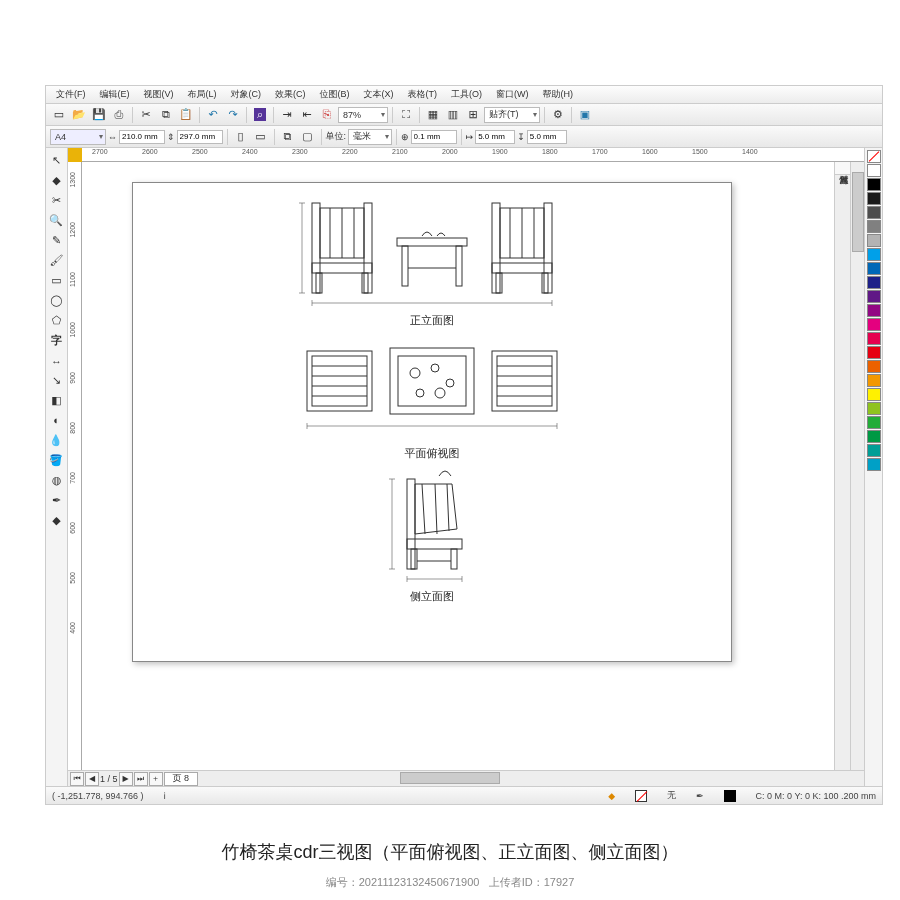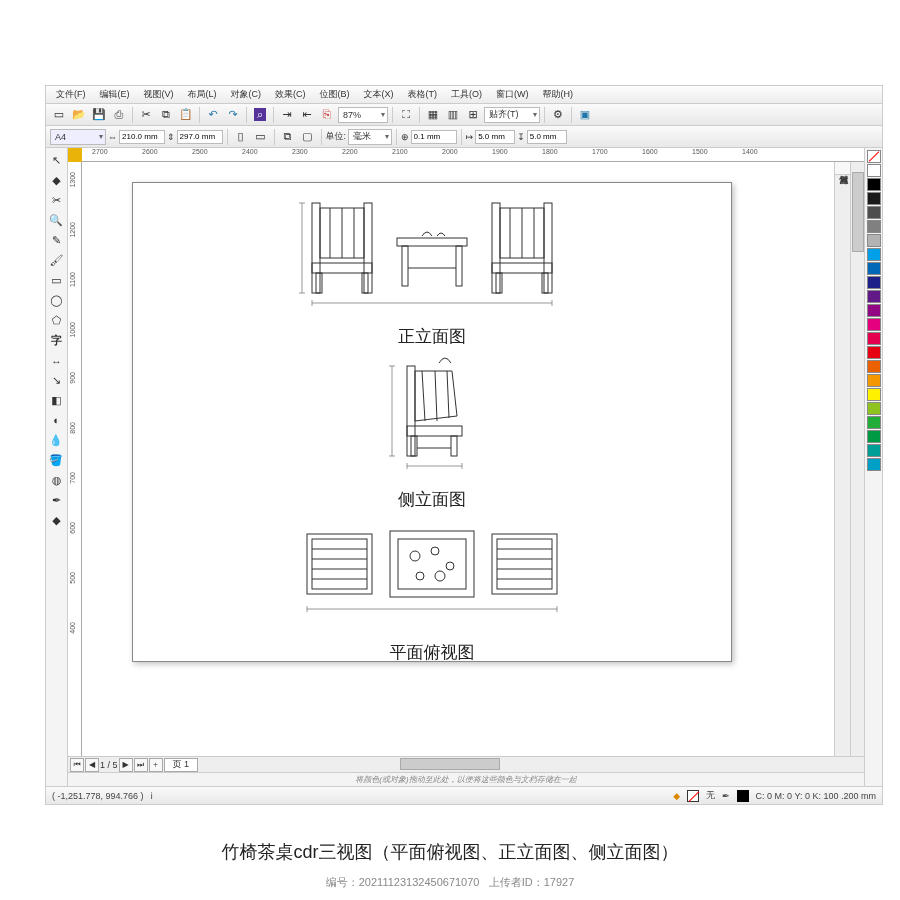--- a/index.html
+++ b/index.html
@@ -19,34 +19,34 @@
 .tool{width:20px;height:20px;display:flex;align-items:center;justify-content:center;cursor:pointer;font-size:11px;margin:0 auto}
 .canvas-wrap{flex:1;display:flex;flex-direction:column;min-width:0}
 .hruler{height:14px;background:#fff;border-bottom:1px solid #aaa;position:relative;overflow:hidden;font-size:7px;color:#555;margin-left:14px}
 .hruler span{position:absolute;top:0}
 .canvas-row{flex:1;display:flex;min-height:0}
 .vruler{width:14px;background:#fff;border-right:1px solid #aaa;position:relative;overflow:hidden;font-size:7px;color:#555}
 .vruler span{position:absolute;left:1px;writing-mode:vertical-rl;transform:rotate(180deg)}
 .canvas{flex:1;background:#fff;position:relative;overflow:hidden}
 .page{position:absolute;left:50px;top:20px;width:600px;height:480px;background:#fff;box-shadow:2px 2px 6px rgba(0,0,0,.25);border:1px solid #888;display:flex;flex-direction:column;align-items:center;padding-top:10px}
 .view-block{display:flex;flex-direction:column;align-items:center;margin-bottom:8px}
-.view-label{font-size:17px;color:#222;margin-top:12px}
+.view-label{font-size:11px;color:#222;margin-top:0}
 .vscroll{width:14px;background:#eee;border-left:1px solid #ccc;position:relative}
 .vscroll .thumb{position:absolute;left:1px;top:10px;width:12px;height:80px;background:#ccc;border:1px solid #aaa}
 .hscroll-row{height:16px;display:flex;background:#eee;border-top:1px solid #ccc}
 .page-nav{display:flex;align-items:center;gap:1px;padding:0 2px;font-size:9px}
 .pn-btn{width:14px;height:14px;border:1px solid #aaa;background:#f8f8f8;display:flex;align-items:center;justify-content:center;font-size:8px;cursor:pointer}
 .page-tab{height:14px;padding:0 8px;border:1px solid #aaa;background:#fff;font-size:9px;display:flex;align-items:center}
 .hscroll{flex:1;position:relative}
 .hscroll .thumb{position:absolute;top:1px;left:200px;height:12px;width:100px;background:#ccc;border:1px solid #aaa}
 .palette{width:18px;background:#f4f4f4;border-left:1px solid #ccc;display:flex;flex-direction:column;align-items:center;padding-top:2px;gap:1px}
 .swatch{width:14px;height:13px;border:1px solid #888}
 .hint-bar{height:14px;background:#f4f4f4;border-top:1px solid #ccc;font-size:8px;color:#888;text-align:center;line-height:14px;font-style:italic}
 .statusbar{height:18px;background:linear-gradient(#fafafa,#e8e8e8);border-top:1px solid #ccc;display:flex;align-items:center;padding:0 6px;font-size:9px;color:#444;justify-content:space-between}
-.status-left,.status-right{display:flex;align-items:center;gap:7px}
+.status-left,.status-right{display:flex;align-items:center;gap:20px}
 .fill-none{width:12px;height:12px;border:1px solid #333;position:relative;background:#fff}
 .fill-none::after{content:"";position:absolute;left:-1px;top:5px;width:14px;height:1px;background:red;transform:rotate(-45deg)}
 .caption{position:absolute;left:0;width:900px;top:840px;text-align:center;font-size:18px;color:#222}
 .meta{position:absolute;left:0;width:900px;top:875px;text-align:center;font-size:11px;color:#888}
 .wm{position:absolute;color:rgba(0,0,0,.05);font-size:42px;transform:rotate(-15deg);pointer-events:none}
 .dock{position:absolute;right:0;top:0;width:16px;height:100%;background:#eee;border-left:1px solid #ccc}
 .dock-tab{writing-mode:vertical-rl;font-size:9px;padding:6px 2px;background:#f8f8f8;border-bottom:1px solid #ccc}
 
 
 .drawing{stroke:#333;stroke-width:1;fill:none}
@@ -337,20 +337,59 @@
                     <line x1="17" y1="100" x2="23" y2="100"></line>
                   <line x1="30" y1="110" x2="270" y2="110"></line>
                     <line x1="30" y1="107" x2="30" y2="113"></line>
                     <line x1="270" y1="107" x2="270" y2="113"></line>
                 </g>
               </svg>
               <div class="view-label">正立面图</div>
             </div>
 
             <div class="view-block">
+              <svg width="300" height="110" class="drawing">
+
+                <g transform="translate(25,15)">
+                  <rect x="0" y="0" width="65" height="60"></rect>
+                  <rect x="5" y="5" width="55" height="50"></rect>
+                  <line x1="5" y1="15" x2="60" y2="15"></line>
+                    <line x1="5" y1="25" x2="60" y2="25"></line>
+                    <line x1="5" y1="35" x2="60" y2="35"></line>
+                    <line x1="5" y1="45" x2="60" y2="45"></line>
+                </g>
+
+                <g transform="translate(108,12)">
+                  <rect x="0" y="0" width="84" height="66"></rect>
+                  <rect x="8" y="8" width="68" height="50"></rect>
+                  <circle cx="25" cy="25" r="5"></circle>
+                    <circle cx="45" cy="20" r="4"></circle>
+                    <circle cx="60" cy="35" r="4"></circle>
+                  <circle cx="30" cy="45" r="4"></circle>
+                    <circle cx="50" cy="45" r="5"></circle>
+                </g>
+
+                <g transform="translate(210,15)">
+                  <rect x="0" y="0" width="65" height="60"></rect>
+                  <rect x="5" y="5" width="55" height="50"></rect>
+                  <line x1="5" y1="15" x2="60" y2="15"></line>
+                    <line x1="5" y1="25" x2="60" y2="25"></line>
+                    <line x1="5" y1="35" x2="60" y2="35"></line>
+                    <line x1="5" y1="45" x2="60" y2="45"></line>
+                </g>
+                <g class="dim">
+                  <line x1="25" y1="90" x2="275" y2="90"></line>
+                    <line x1="25" y1="87" x2="25" y2="93"></line>
+                    <line x1="275" y1="87" x2="275" y2="93"></line>
+                </g>
+              </svg>
+              <div class="view-label">平面俯视图</div>
+            </div>
+
+            <div class="view-block">
               <svg width="160" height="120" class="drawing">
                 <g transform="translate(55,10)">
                   <rect x="0" y="0" width="8" height="90"></rect>
                   <path d="M8,5 L45,5 L50,50 L8,55 Z"></path>
                   <line x1="15" y1="5" x2="18" y2="55"></line>
                     <line x1="28" y1="5" x2="30" y2="55"></line>
                     <line x1="40" y1="5" x2="42" y2="52"></line>
                   <rect x="0" y="60" width="55" height="10"></rect>
                   <rect x="4" y="70" width="6" height="20"></rect>
                     <rect x="44" y="70" width="6" height="20"></rect>
@@ -362,84 +401,44 @@
                     <line x1="37" y1="10" x2="43" y2="10"></line>
                     <line x1="37" y1="100" x2="43" y2="100"></line>
                   <line x1="55" y1="110" x2="110" y2="110"></line>
                     <line x1="55" y1="107" x2="55" y2="113"></line>
                     <line x1="110" y1="107" x2="110" y2="113"></line>
                 </g>
               </svg>
               <div class="view-label">侧立面图</div>
             </div>
 
-            <div class="view-block">
-              <svg width="300" height="110" class="drawing">
-
-                <g transform="translate(25,15)">
-                  <rect x="0" y="0" width="65" height="60"></rect>
-                  <rect x="5" y="5" width="55" height="50"></rect>
-                  <line x1="5" y1="15" x2="60" y2="15"></line>
-                    <line x1="5" y1="25" x2="60" y2="25"></line>
-                    <line x1="5" y1="35" x2="60" y2="35"></line>
-                    <line x1="5" y1="45" x2="60" y2="45"></line>
-                </g>
-
-                <g transform="translate(108,12)">
-                  <rect x="0" y="0" width="84" height="66"></rect>
-                  <rect x="8" y="8" width="68" height="50"></rect>
-                  <circle cx="25" cy="25" r="5"></circle>
-                    <circle cx="45" cy="20" r="4"></circle>
-                    <circle cx="60" cy="35" r="4"></circle>
-                  <circle cx="30" cy="45" r="4"></circle>
-                    <circle cx="50" cy="45" r="5"></circle>
-                </g>
-
-                <g transform="translate(210,15)">
-                  <rect x="0" y="0" width="65" height="60"></rect>
-                  <rect x="5" y="5" width="55" height="50"></rect>
-                  <line x1="5" y1="15" x2="60" y2="15"></line>
-                    <line x1="5" y1="25" x2="60" y2="25"></line>
-                    <line x1="5" y1="35" x2="60" y2="35"></line>
-                    <line x1="5" y1="45" x2="60" y2="45"></line>
-                </g>
-                <g class="dim">
-                  <line x1="25" y1="90" x2="275" y2="90"></line>
-                    <line x1="25" y1="87" x2="25" y2="93"></line>
-                    <line x1="275" y1="87" x2="275" y2="93"></line>
-                </g>
-              </svg>
-              <div class="view-label">平面俯视图</div>
-            </div>
-
           </div>
           <div class="dock">
             <div class="dock-tab">对象属性</div>
           </div>
         </div>
         <div class="vscroll">
             <div class="thumb"></div>
           </div>
       </div>
 
       <div class="hscroll-row">
         <div class="page-nav">
           <div class="pn-btn">⏮</div>
           <div class="pn-btn">◀</div>
           <span>1 / 5</span>
           <div class="pn-btn">▶</div>
           <div class="pn-btn">⏭</div>
           <div class="pn-btn">＋</div>
-          <div class="page-tab">页 1</div>
+          <div class="page-tab">页 8</div>
         </div>
         <div class="hscroll">
             <div class="thumb"></div>
           </div>
       </div>
-      <div class="hint-bar">将颜色(或对象)拖动至此处，以便将这些颜色与文档存储在一起</div>
     </div>
 
     <div class="palette">
       <div class="swatch" style="background:#fff;position:relative">
           <span style="position:absolute;left:-1px;top:5px;width:14px;height:1px;background:red;transform:rotate(-45deg)"></span>
         </div>
 
     <div class="swatch" style="background: rgb(255, 255, 255);"></div>
         <div class="swatch" style="background: rgb(0, 0, 0);"></div>
         <div class="swatch" style="background: rgb(26, 26, 26);"></div>
@@ -476,16 +475,16 @@
       <span>无</span>
       <span>✒</span>
       <span style="width:12px;height:12px;background:#000;display:inline-block"></span>
       <span>C: 0 M: 0 Y: 0 K: 100  .200 mm</span>
     </div>
   </div>
 </div>
 
 <div class="caption">竹椅茶桌cdr三视图（平面俯视图、正立面图、侧立面图）</div>
 <div class="meta">
-  <span>编号：</span><span>2021112313245067​1070</span>
+  <span>编号：</span><span>2021112313245067​1900</span>
   &nbsp;
   <span>上传者ID：</span><span>17927</span>
 </div>
 
 </body></html>

